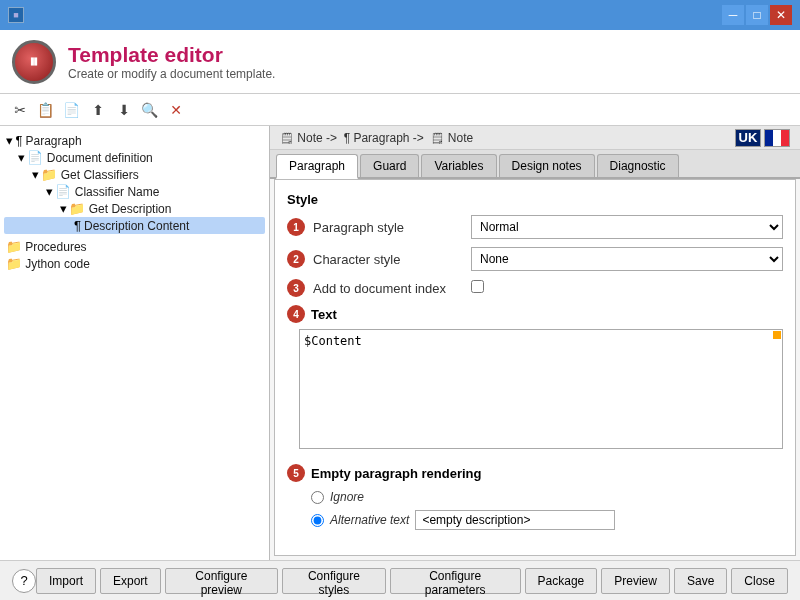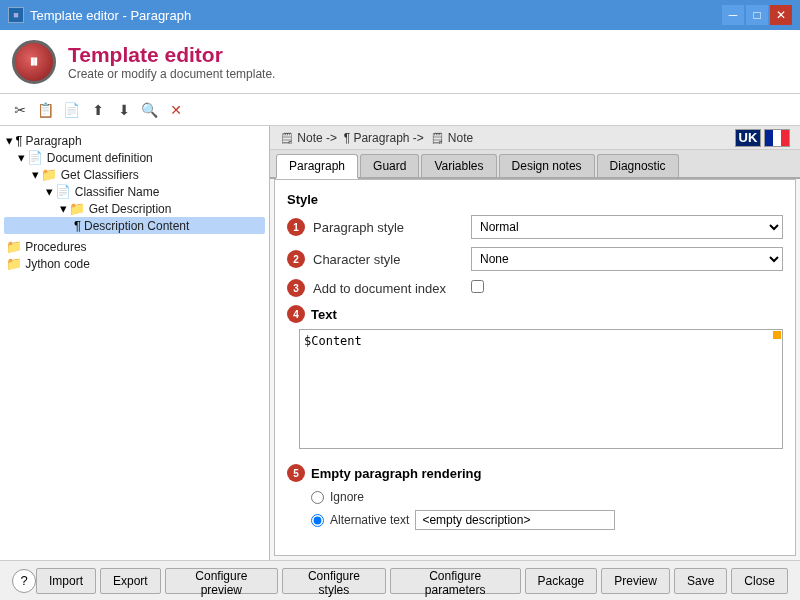--- a/index.html
+++ b/index.html
@@ -309,21 +309,21 @@
       margin-bottom: 8px;
     }
     .radio-row {
       display: flex;
       align-items: center;
       gap: 6px;
       margin-bottom: 6px;
       margin-left: 24px;
     }
     .radio-row input[type="radio"] { cursor: pointer; }
-    .radio-row label { font-size: 12px; color: #333; }
+    .radio-row label { font-size: 12px; color: #333; font-style: italic; }
     .alt-text-input {
       border: 1px solid #aaa;
       padding: 2px 6px;
       font-size: 12px;
       width: 200px;
     }
 
     
     .bottom-bar {
       height: 40px;
@@ -360,21 +360,20 @@
     }
   </style>
 </head>
 <body>
 
 <div class="titlebar">
   <div class="titlebar-left">
     <div class="titlebar-icon">
       <span style="font-size:9px;color:#aad;">■</span>
     </div>
-    <span class="titlebar-title">Template editor - Paragraph</span>
   </div>
   <div class="titlebar-controls">
     <button class="titlebar-btn">─</button>
     <button class="titlebar-btn">□</button>
     <button class="titlebar-btn close">✕</button>
   </div>
 </div>
 
 <div class="header-area">
   <div class="app-logo">

